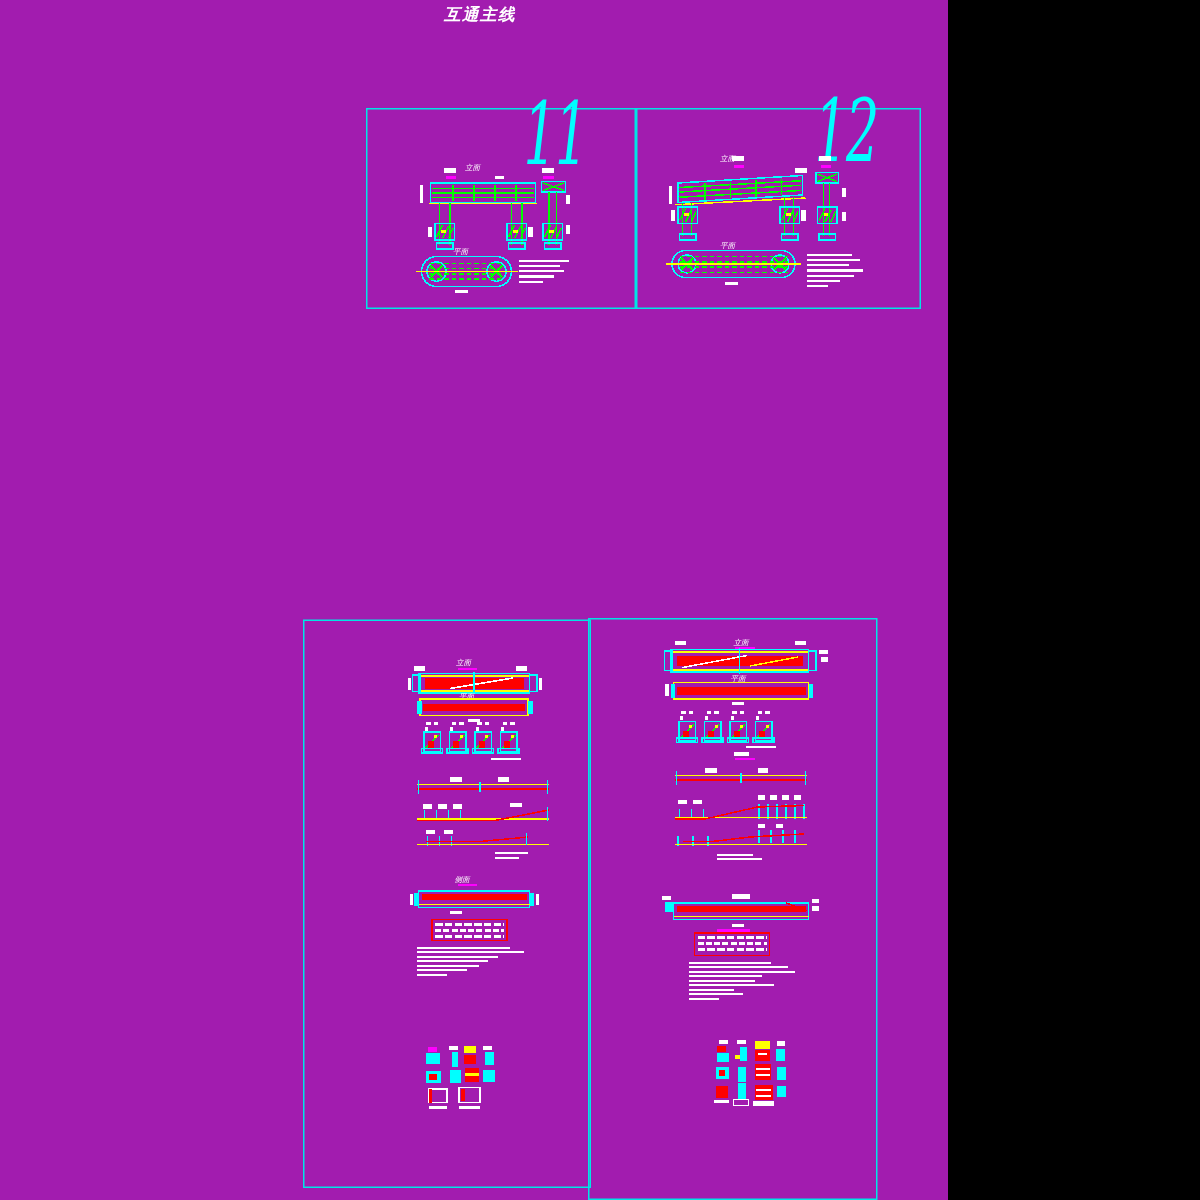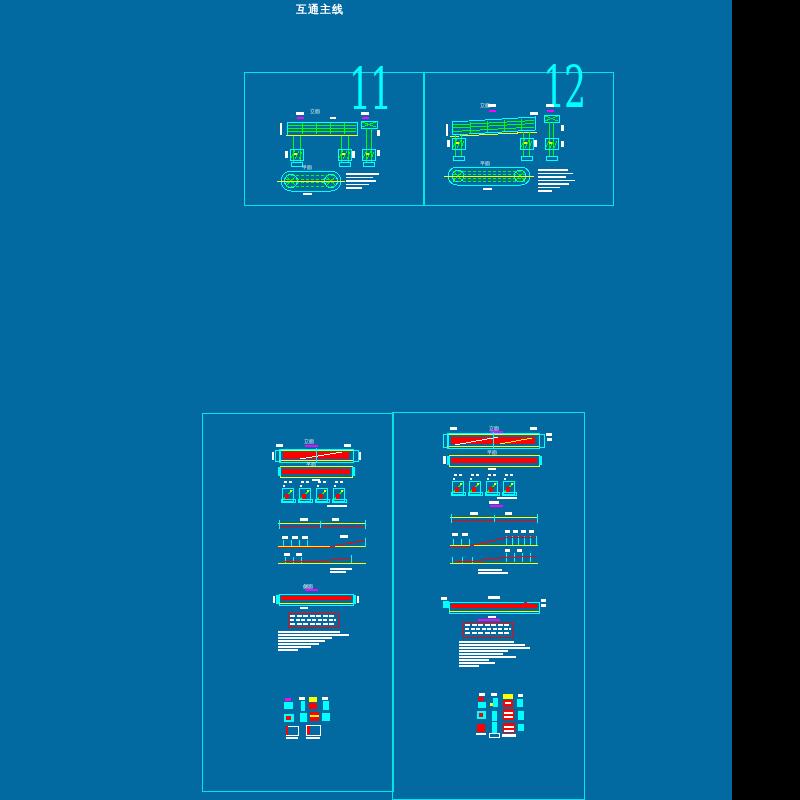--- a/index.html
+++ b/index.html
@@ -1,17 +1,17 @@
 <!DOCTYPE html>
 <html><head>
 <meta charset="utf-8">
 <style>
   html,body{margin:0;padding:0;background:#000;}
-  #canvas{position:relative;width:732px;height:800px;background:#0369a1;overflow:hidden;
-          font-family:"Liberation Sans",sans-serif;}
+  #canvas{position:relative;width:632px;height:800px;background:#a21caf;overflow:hidden;
+          font-family:"Liberation Sans",sans-serif;font-style:italic;}
   .frame{position:absolute;border:1px solid #00e5e5;}
   .sheetnum{position:absolute;color:#00ffff;font-family:"DejaVu Serif",serif;
             font-size:58px;line-height:1;transform:scaleX(.6);transform-origin:left top;
             letter-spacing:-2px;}
   #title{position:absolute;left:296px;top:2px;color:#fff;font-weight:bold;
          font-size:11px;letter-spacing:1px;white-space:nowrap;}
   svg{position:absolute;left:0;top:0;}
   .c{stroke:#00ffff;fill:none;stroke-width:1}
   .cs{stroke:#00ffff;fill:none;stroke-width:1}
   .g{stroke:#00ff00;stroke-width:1;fill:none}

